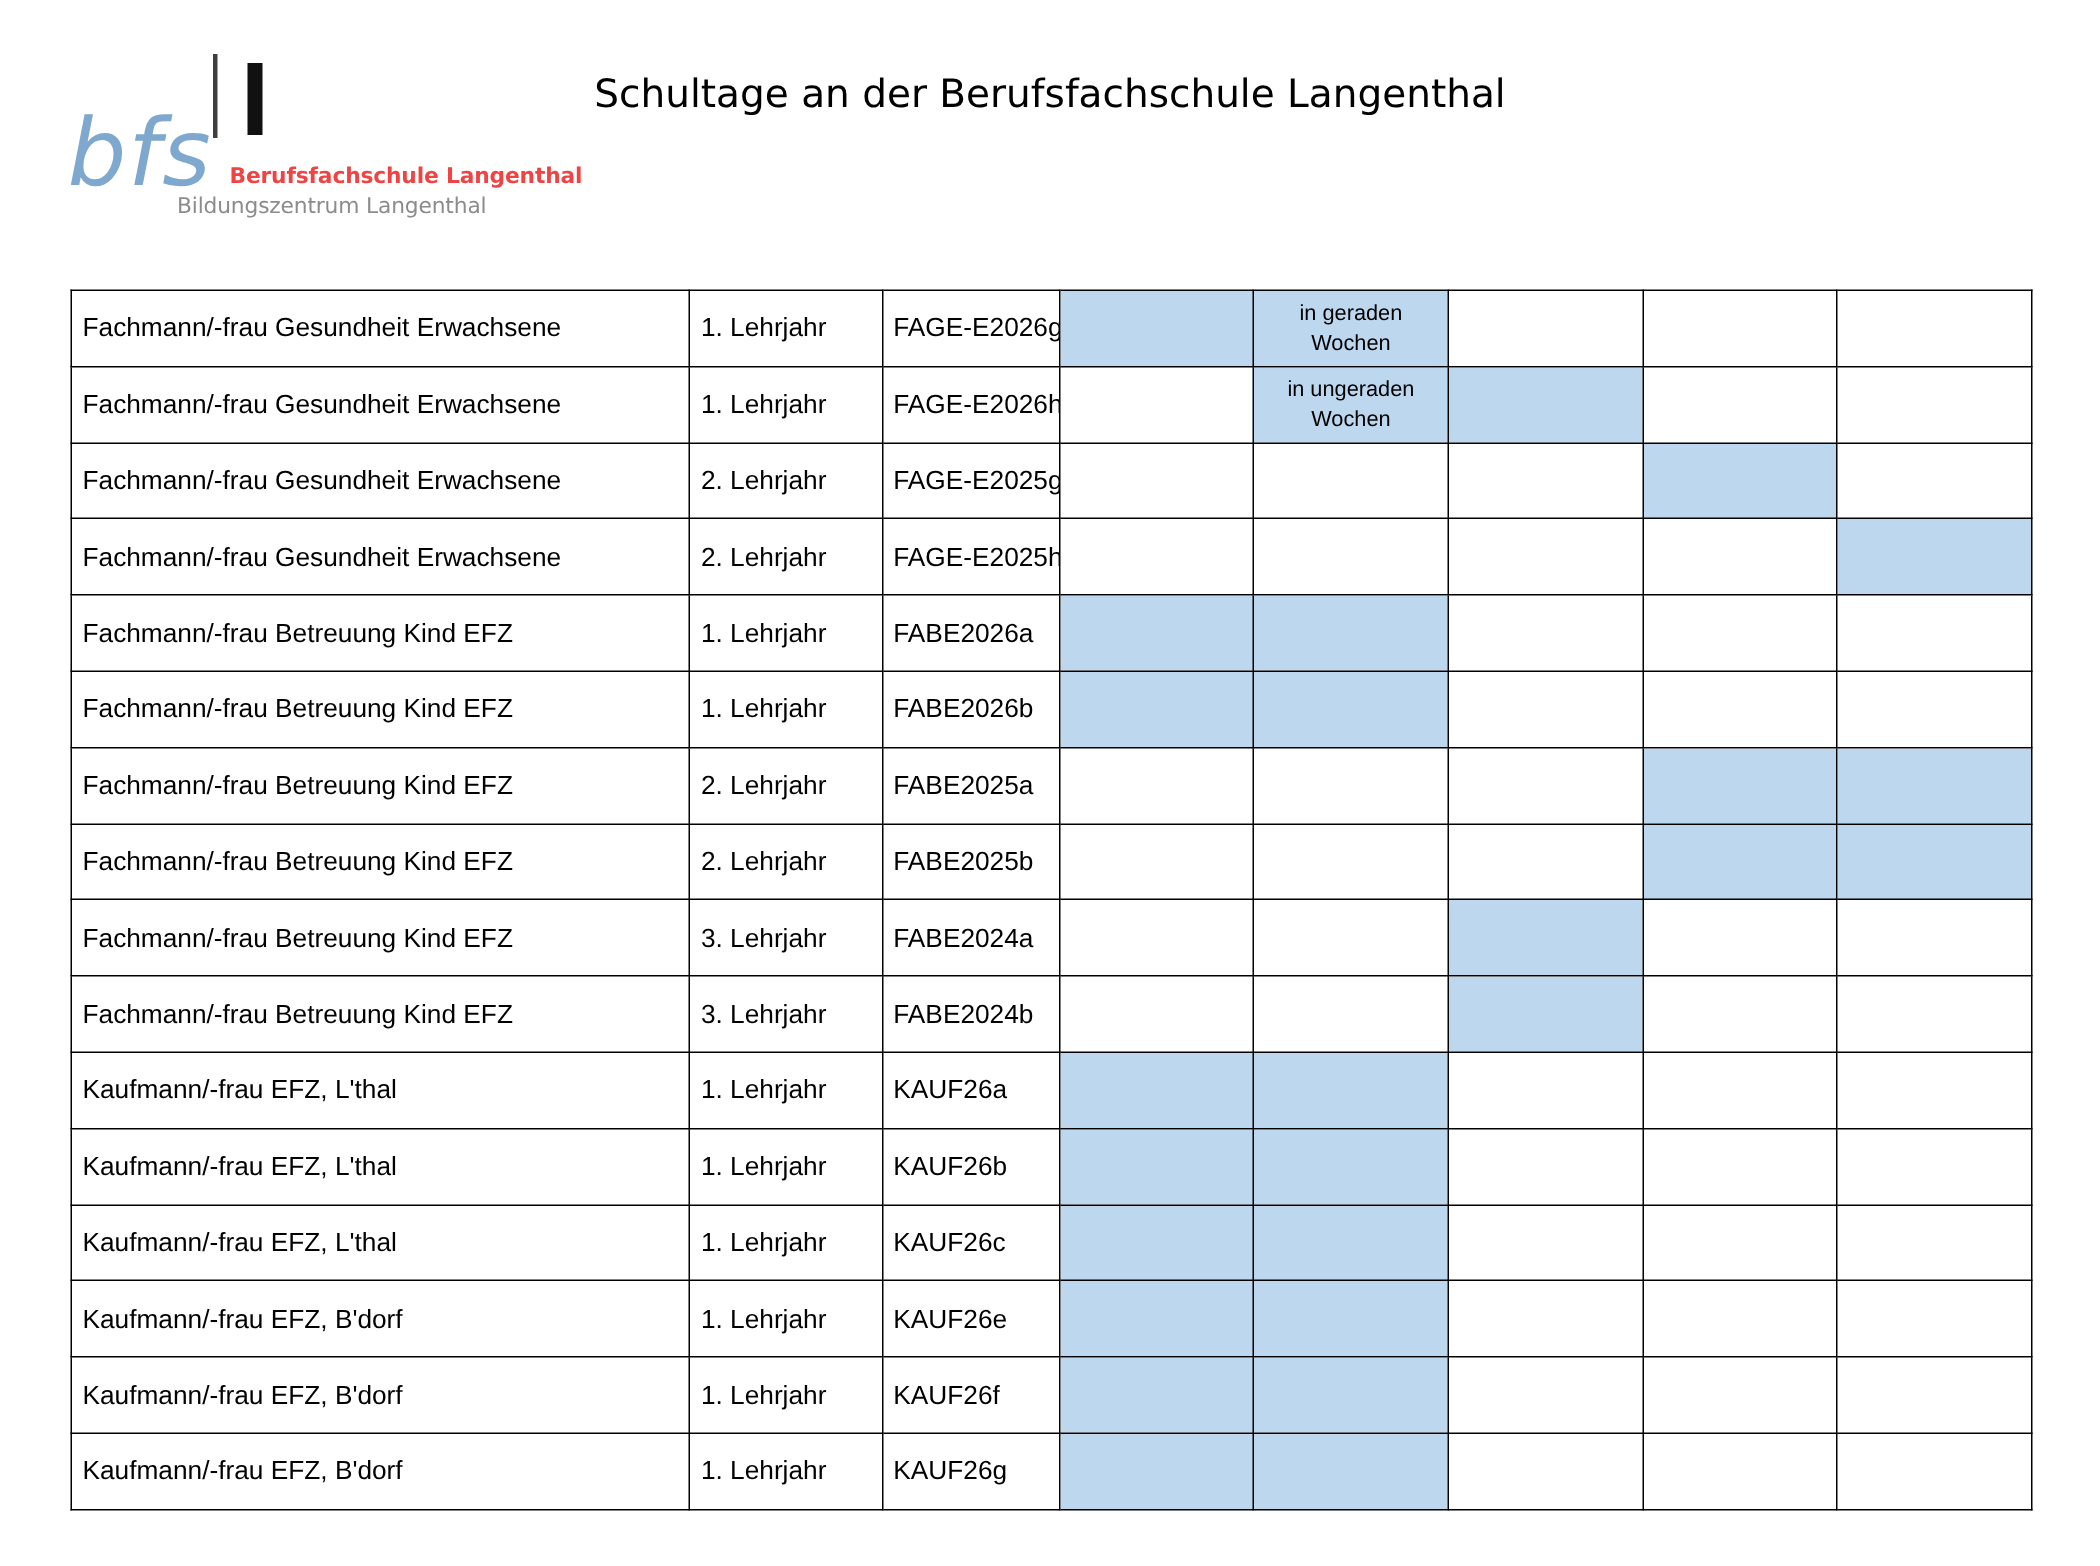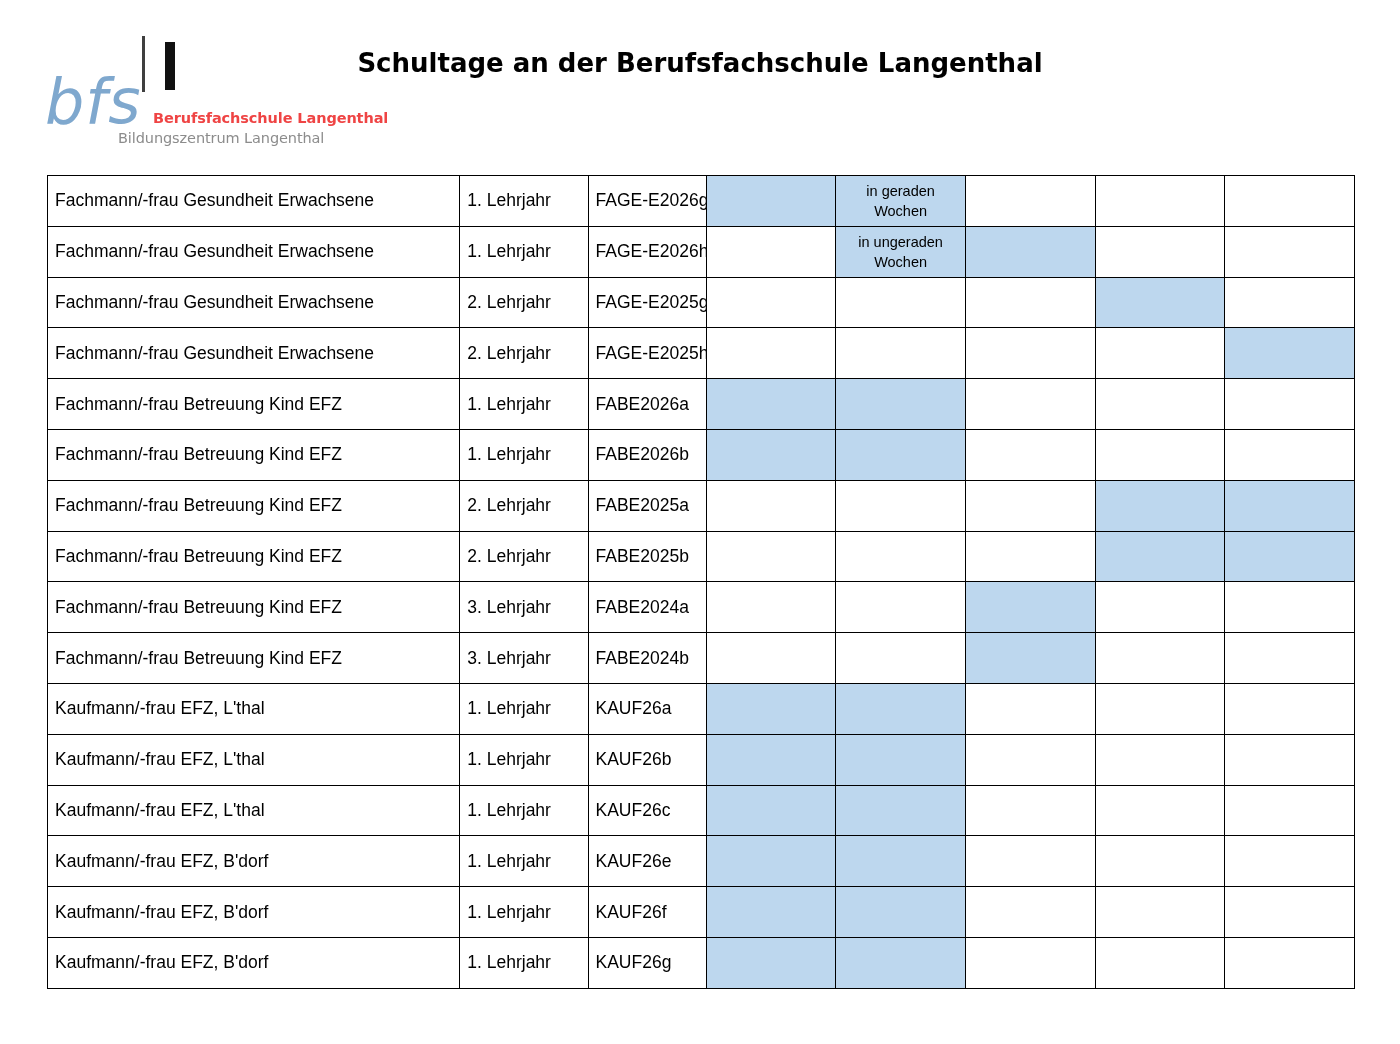--- a/index.html
+++ b/index.html
@@ -92,32 +92,32 @@
 
   .title-block {
     position: absolute;
     left: 300px;
     top: 44px;
     width: 800px;
     text-align: center;
   }
   .title-line {
     font-family: "DejaVu Sans", sans-serif;
-    font-weight: 700;
+    font-weight: 400;
     font-size: 26px;
     line-height: 38px;
     color: #000000;
     white-space: nowrap;
   }
 
   
   .sheet {
     position: absolute;
     left: 47px;
-    top: 175px;
+    top: 193px;
     width: 1308px;
     border-collapse: collapse;
     table-layout: fixed;
     padding-left: 20px;
   }
   .sheet td {
     border: 1.6px solid #000000;
     height: 50.8px;
     padding: 0 7px;
     font-family: "Liberation Sans", sans-serif;

